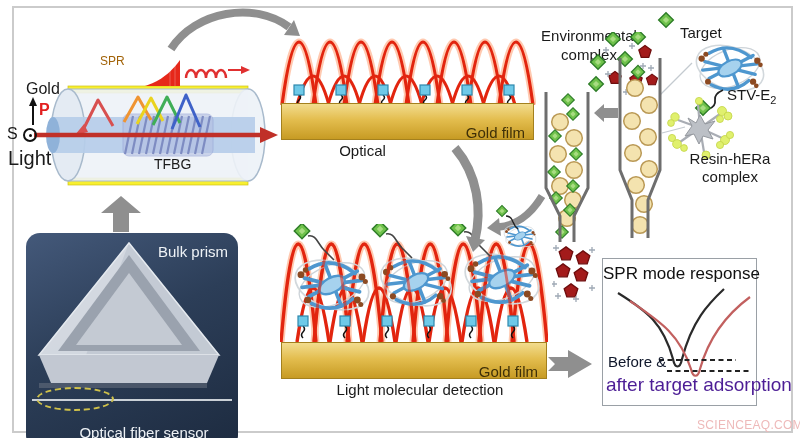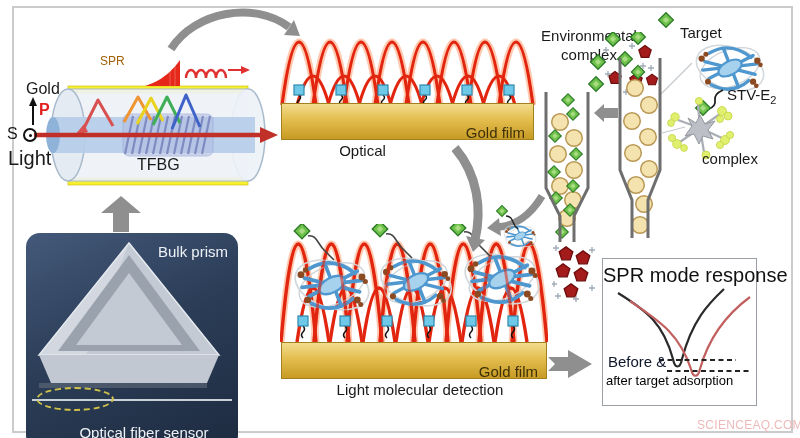--- a/index.html
+++ b/index.html
@@ -152,21 +152,21 @@
 <svg class="abs" style="left:26px;top:97px" width="14" height="30">
   <line x1="7" y1="28" x2="7" y2="7" stroke="#111" stroke-width="2"></line>
   <polygon points="3,9 7,0 11,9" fill="#111"></polygon>
 </svg>
 <div class="lbl" style="left:39px;top:101px;font-size:16px;font-weight:bold;color:#e21f1f">P</div>
 <div class="lbl" style="left:7px;top:125px;font-size:16px">S</div>
 <div class="sdot">
     <span></span>
   </div>
 <div class="lbl" style="left:8px;top:147px;font-size:20px">Light</div>
-<div class="lbl" style="left:137px;top:156px;font-size:16px">TFBG</div>
+<div class="lbl" style="left:154px;top:156px;font-size:14px">TFBG</div>
 
 <svg class="abs" style="left:101px;top:196px" width="40" height="36">
   <path d="M20,0 L40,17 L28,17 L28,36 L12,36 L12,17 L0,17 Z" fill="#8f8f8f"></path>
 </svg>
 
 <div class="photo">
   <svg class="abs" style="left:0;top:0" width="212" height="191">
     <polygon points="103,10 193,122 13,122" fill="#ccd2db" stroke="#f0f4f8" stroke-width="1.5" opacity=".95"></polygon>
     <polygon points="103,10 13,122 60,122" fill="#e2e6ec" opacity=".5"></polygon>
     <polygon points="103,22 174,118 32,118" fill="#9aa2ae"></polygon>
@@ -321,20 +321,21 @@
   <use href="#diamond" transform="translate(20,70)"></use>
 </svg>
 <div class="lbl" style="left:727px;top:86px">
   <span>STV-E</span><sub style="font-size:11px">2</sub>
 </div>
 
 <svg class="abs" style="left:652px;top:90px" width="100" height="76">
   <use href="#resin" transform="translate(48,38)"></use>
 </svg>
 <div class="lbl ctr" style="left:672px;top:150px;width:116px;line-height:18px">
+  <div>Resin-hERa</div>
   <div>complex</div>
 </div>
 
 <svg class="abs" style="left:280px;top:224px" width="268" height="120" viewBox="0 0 268 120">
   <g stroke="#ff7a3d" stroke-width="7" opacity=".4" fill="none">
     <path d="M1,118 Q18,-78 36,118"></path>
       <path d="M34,118 Q51,-78 69,118"></path>
       <path d="M67,118 Q84,-78 102,118"></path>
     <path d="M100,118 Q117,-78 135,118"></path>
       <path d="M133,118 Q150,-78 168,118"></path>
@@ -426,24 +427,24 @@
     <use href="#plus" transform="translate(40,44)"></use>
   <use href="#plus" transform="translate(24,55)"></use>
     <use href="#plus" transform="translate(6,52)"></use>
 </svg>
 
 <svg class="abs" style="left:548px;top:350px" width="45" height="28">
   <path d="M0,7 L20,7 L20,0 L44,14 L20,28 L20,21 L0,21 L7,14 Z" fill="#8f8f8f"></path>
 </svg>
 
 <div class="sprbox">
-  <div class="lbl ctr" style="left:0;right:0;top:5px;font-size:20px;color:#111">SPR mode response</div>
+  <div class="lbl ctr" style="left:0;right:0;top:5px;font-size:17px;color:#111">SPR mode response</div>
   <svg class="abs" style="left:0;top:0" width="153" height="146">
     <path d="M15,34 C44,52 60,64 70,100 C72,110 77,110 79,100 C89,62 105,45 121,30" stroke="#2a2a2a" stroke-width="2.2" fill="none"></path>
     <path d="M27,42 C56,62 76,74 88,110 C90,119 95,119 97,110 C107,74 128,52 147,38" stroke="#c2605f" stroke-width="2.2" fill="none"></path>
     <line x1="56" y1="101" x2="133" y2="101" stroke="#222" stroke-width="2" stroke-dasharray="5,3.5"></line>
     <line x1="64" y1="112" x2="146" y2="112" stroke="#222" stroke-width="2" stroke-dasharray="5,3.5"></line>
   </svg>
   <div class="lbl" style="left:5px;top:94px;color:#0f172a">Before &amp;</div>
-  <div class="lbl" style="left:3px;top:115px;font-size:13px;color:#000000">after target adsorption</div>
+  <div class="lbl" style="left:3px;top:115px;font-size:19px;color:#4c1d95">after target adsorption</div>
 </div>
 
 <div class="watermark">SCIENCEAQ.COM</div>
 
 </body></html>

